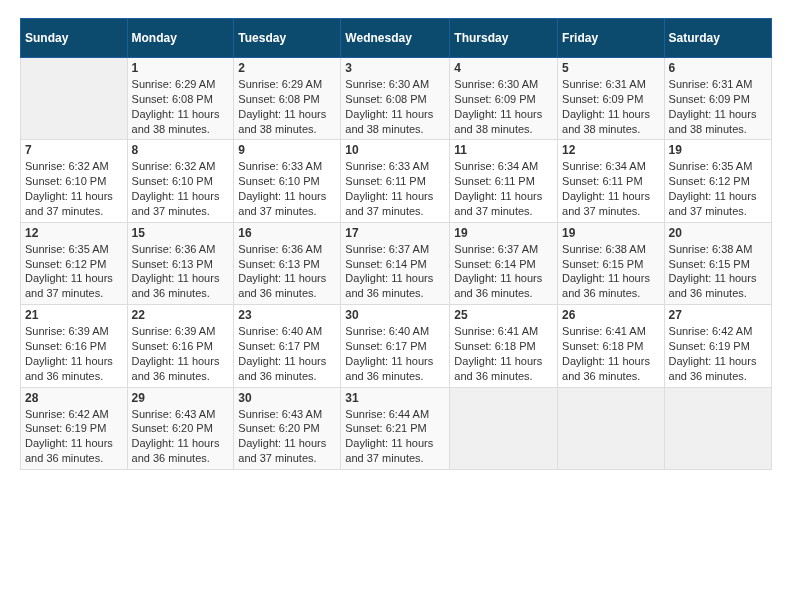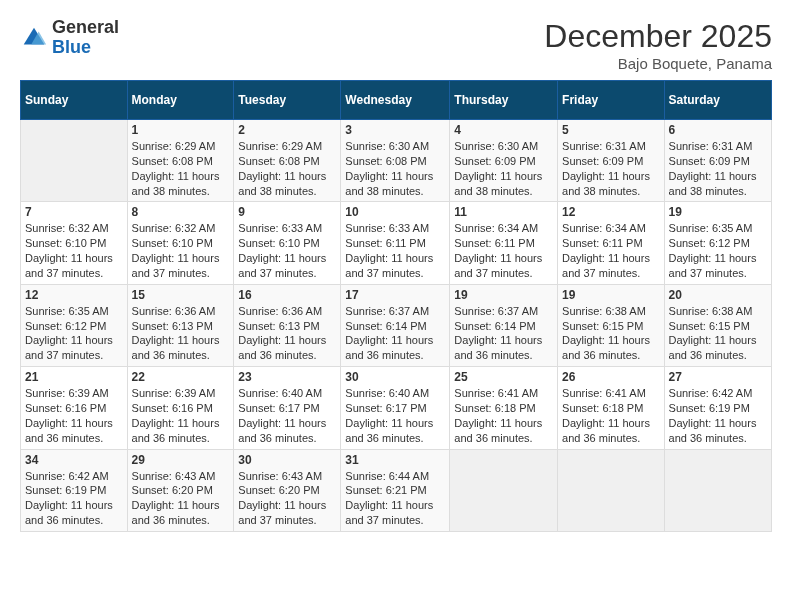--- a/index.html
+++ b/index.html
@@ -92,36 +92,20 @@
       color: #333;
     }
     .empty-cell {
       background: #f0f0f0 !important;
     }
   </style>
 </head>
 <body>
 
 <div class="page">
-  <div class="header">
-    <div class="logo">
-      <svg class="logo-icon" viewBox="0 0 30 30">
-        <polygon points="15,4 26,22 4,22" fill="#1a6bb5"></polygon>
-        <polygon points="20,8 28,22 12,22" fill="#5aabdd" opacity="0.7"></polygon>
-      </svg>
-      <div class="logo-text">
-        <span class="logo-general">General</span><br>
-        <span class="logo-blue">Blue</span>
-      </div>
-    </div>
-    <div class="title-block">
-      <div class="month-year">December 2025</div>
-      <div class="location">Bajo Boquete, Panama</div>
-    </div>
-  </div>
 
   <table class="calendar">
     <thead>
       <tr>
       <th>Sunday</th>
           <th>Monday</th>
           <th>Tuesday</th>
           <th>Wednesday</th>
           <th>Thursday</th>
           <th>Friday</th>
@@ -159,21 +143,21 @@
         <tr>
           <td><span class="day-num">21</span><span class="cell-text">Sunrise: 6:39 AM<br>Sunset: 6:16 PM<br>Daylight: 11 hours and 36 minutes.</span></td>
           <td><span class="day-num">22</span><span class="cell-text">Sunrise: 6:39 AM<br>Sunset: 6:16 PM<br>Daylight: 11 hours and 36 minutes.</span></td>
           <td><span class="day-num">23</span><span class="cell-text">Sunrise: 6:40 AM<br>Sunset: 6:17 PM<br>Daylight: 11 hours and 36 minutes.</span></td>
           <td><span class="day-num">30</span><span class="cell-text">Sunrise: 6:40 AM<br>Sunset: 6:17 PM<br>Daylight: 11 hours and 36 minutes.</span></td>
           <td><span class="day-num">25</span><span class="cell-text">Sunrise: 6:41 AM<br>Sunset: 6:18 PM<br>Daylight: 11 hours and 36 minutes.</span></td>
           <td><span class="day-num">26</span><span class="cell-text">Sunrise: 6:41 AM<br>Sunset: 6:18 PM<br>Daylight: 11 hours and 36 minutes.</span></td>
           <td><span class="day-num">27</span><span class="cell-text">Sunrise: 6:42 AM<br>Sunset: 6:19 PM<br>Daylight: 11 hours and 36 minutes.</span></td>
         </tr>
         <tr>
-          <td><span class="day-num">34</span><span class="cell-text">Sunrise: 6:42 AM<br>Sunset: 6:19 PM<br>Daylight: 11 hours and 36 minutes.</span></td>
+          <td><span class="day-num">28</span><span class="cell-text">Sunrise: 6:42 AM<br>Sunset: 6:19 PM<br>Daylight: 11 hours and 36 minutes.</span></td>
           <td><span class="day-num">29</span><span class="cell-text">Sunrise: 6:43 AM<br>Sunset: 6:20 PM<br>Daylight: 11 hours and 36 minutes.</span></td>
           <td><span class="day-num">30</span><span class="cell-text">Sunrise: 6:43 AM<br>Sunset: 6:20 PM<br>Daylight: 11 hours and 37 minutes.</span></td>
           <td><span class="day-num">31</span><span class="cell-text">Sunrise: 6:44 AM<br>Sunset: 6:21 PM<br>Daylight: 11 hours and 37 minutes.</span></td>
           <td class="empty-cell"></td>
           <td class="empty-cell"></td>
           <td class="empty-cell"></td>
         </tr>
       </tbody>
   </table>
 </div>

